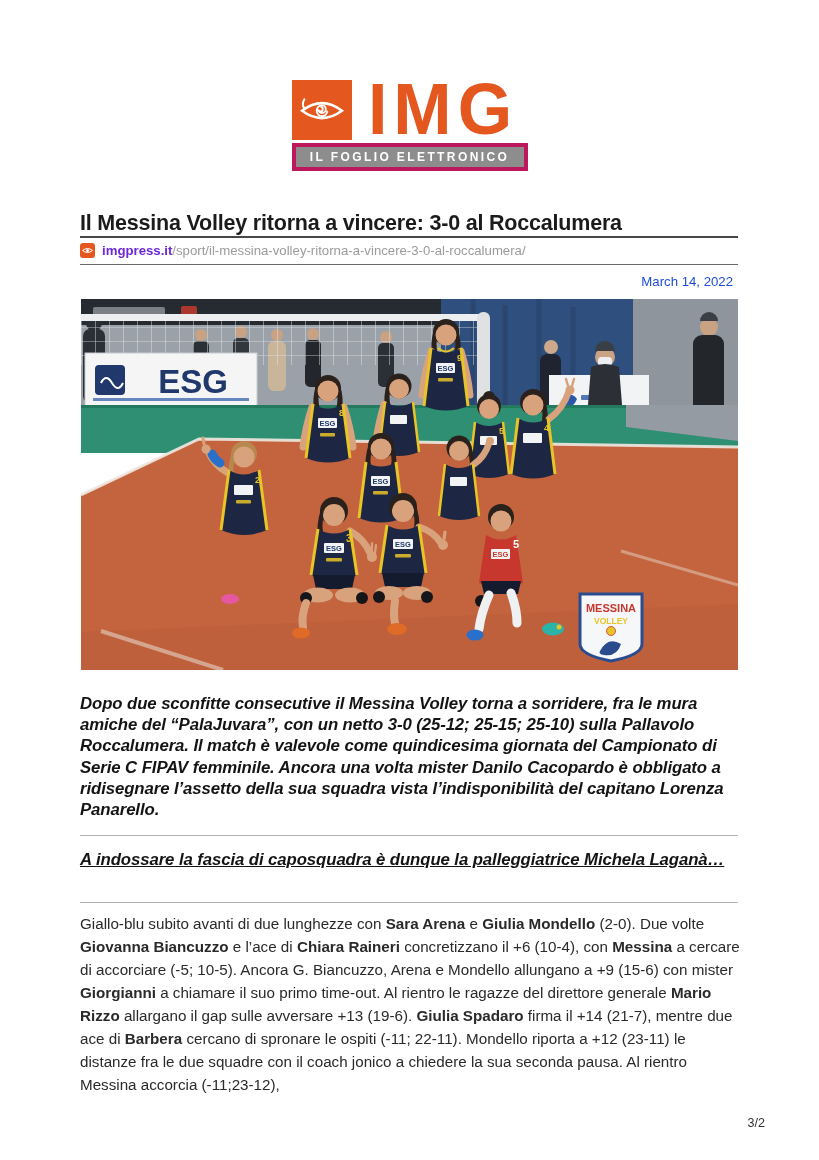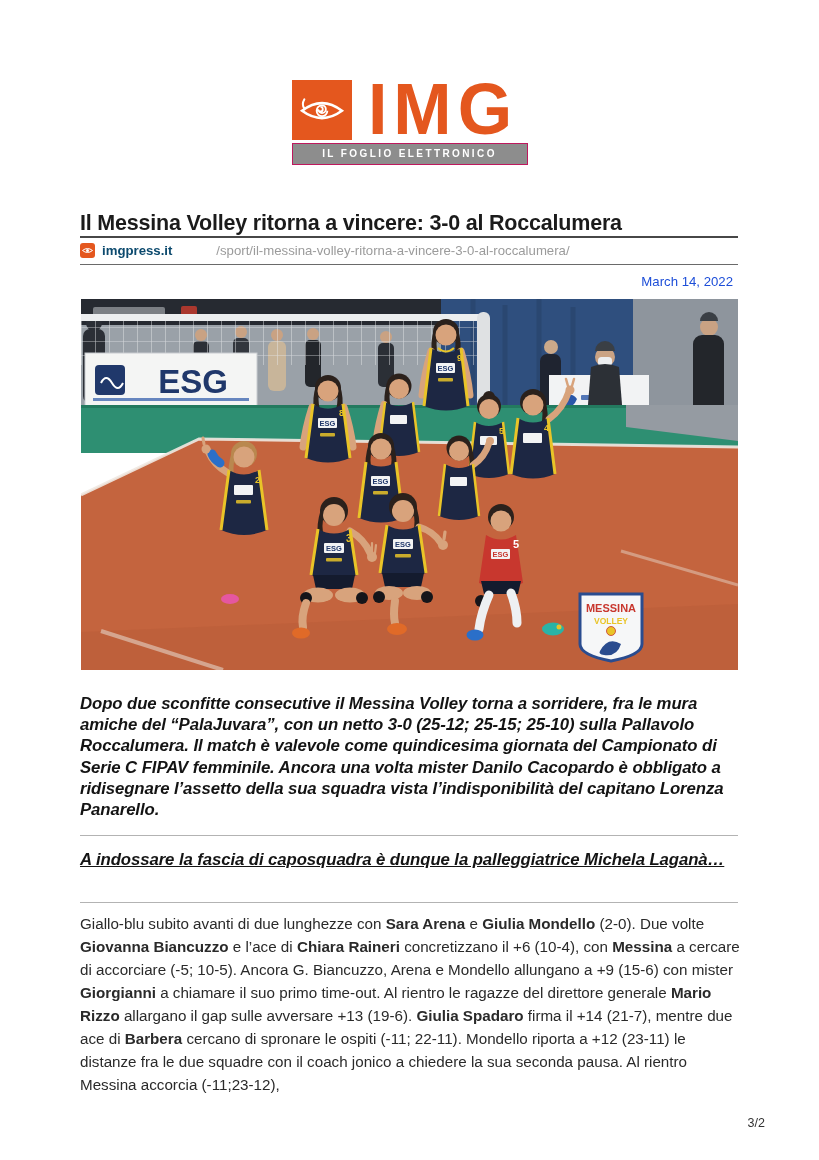--- a/index.html
+++ b/index.html
@@ -4,33 +4,33 @@
 <style>
   html,body{margin:0;padding:0;background:#ffffff;}
   .page{position:relative;width:819px;height:1160px;background:#ffffff;overflow:hidden;
         font-family:"Liberation Sans","DejaVu Sans",sans-serif;color:#222;}
   
   .logo{position:absolute;left:50%;top:80px;transform:translateX(-50%);width:236px;}
   .logo-row{display:flex;align-items:flex-start;gap:7px;}
   .logo-square{width:60px;height:60px;background:#e4571e;display:flex;align-items:center;justify-content:center;flex:0 0 auto;}
   .logo-img{flex:1;color:#e4571e;font-weight:bold;font-size:70px;line-height:58px;letter-spacing:6px;text-align:center;transform:scaleY(1.04);}
   .logo-press{color:#ababab;font-size:30px;line-height:30px;letter-spacing:27px;font-weight:400;margin-top:2px;padding-left:10px;white-space:nowrap;}
-  .logo-tagline{margin-top:3px;background:#8d8d8d;color:#fff;font-weight:bold;font-size:10px;line-height:20px;height:20px;
-                letter-spacing:2.4px;text-align:center;border:1px solid #be185d;}
+  .logo-tagline{margin-top:3px;background:#8d8d8d;color:#fff;font-weight:bold;font-size:12px;line-height:20px;height:20px;
+                letter-spacing:2.4px;text-align:center;border:4px solid #be185d;}
   
   .title{position:absolute;left:80px;top:197px;width:680px;font-size:21.5px;font-weight:bold;color:#1b1b1b;letter-spacing:-0.2px;}
   .rule{position:absolute;left:80px;width:658px;}
   .rule-1{top:236px;height:2px;background:#474747;}
   .rule-2{top:264px;height:1px;background:#6a6a6a;}
   .rule-3{top:835px;height:1px;background:#b3b3b3;}
   .rule-4{top:902px;height:1px;background:#b3b3b3;}
   .source-row{position:absolute;left:80px;top:243px;display:flex;align-items:center;font-size:13.2px;}
   .favicon{width:15px;height:15px;background:#e4571e;border-radius:3px;margin-right:7px;display:flex;align-items:center;justify-content:center;flex:0 0 auto;}
-  .src-domain{font-weight:bold;color:#0c4a6e;}
-  .src-path{color:#9b9b9b;padding-left:44px;}
+  .src-domain{font-weight:bold;color:#6d28d9;}
+  .src-path{color:#9b9b9b;}
   .date{position:absolute;right:86px;top:274px;font-size:13.2px;color:#1d4ed8;}
   
   .photo{position:absolute;left:81px;top:299px;width:657px;height:371px;margin:0;}
   .photo svg{display:block;font-family:"Liberation Sans","DejaVu Sans",sans-serif;}
   
   .lead{position:absolute;left:80px;width:661px;margin:0;font-style:italic;font-weight:bold;
         font-size:16.8px;line-height:21.2px;color:#141414;letter-spacing:-0.1px;}
   .lead-1{top:693px;}
   .lead-2{top:849px;text-decoration:underline;}
   .body-text{position:absolute;left:80px;top:912px;width:663px;margin:0;font-size:15.2px;line-height:23px;color:#2a2a2a;}

